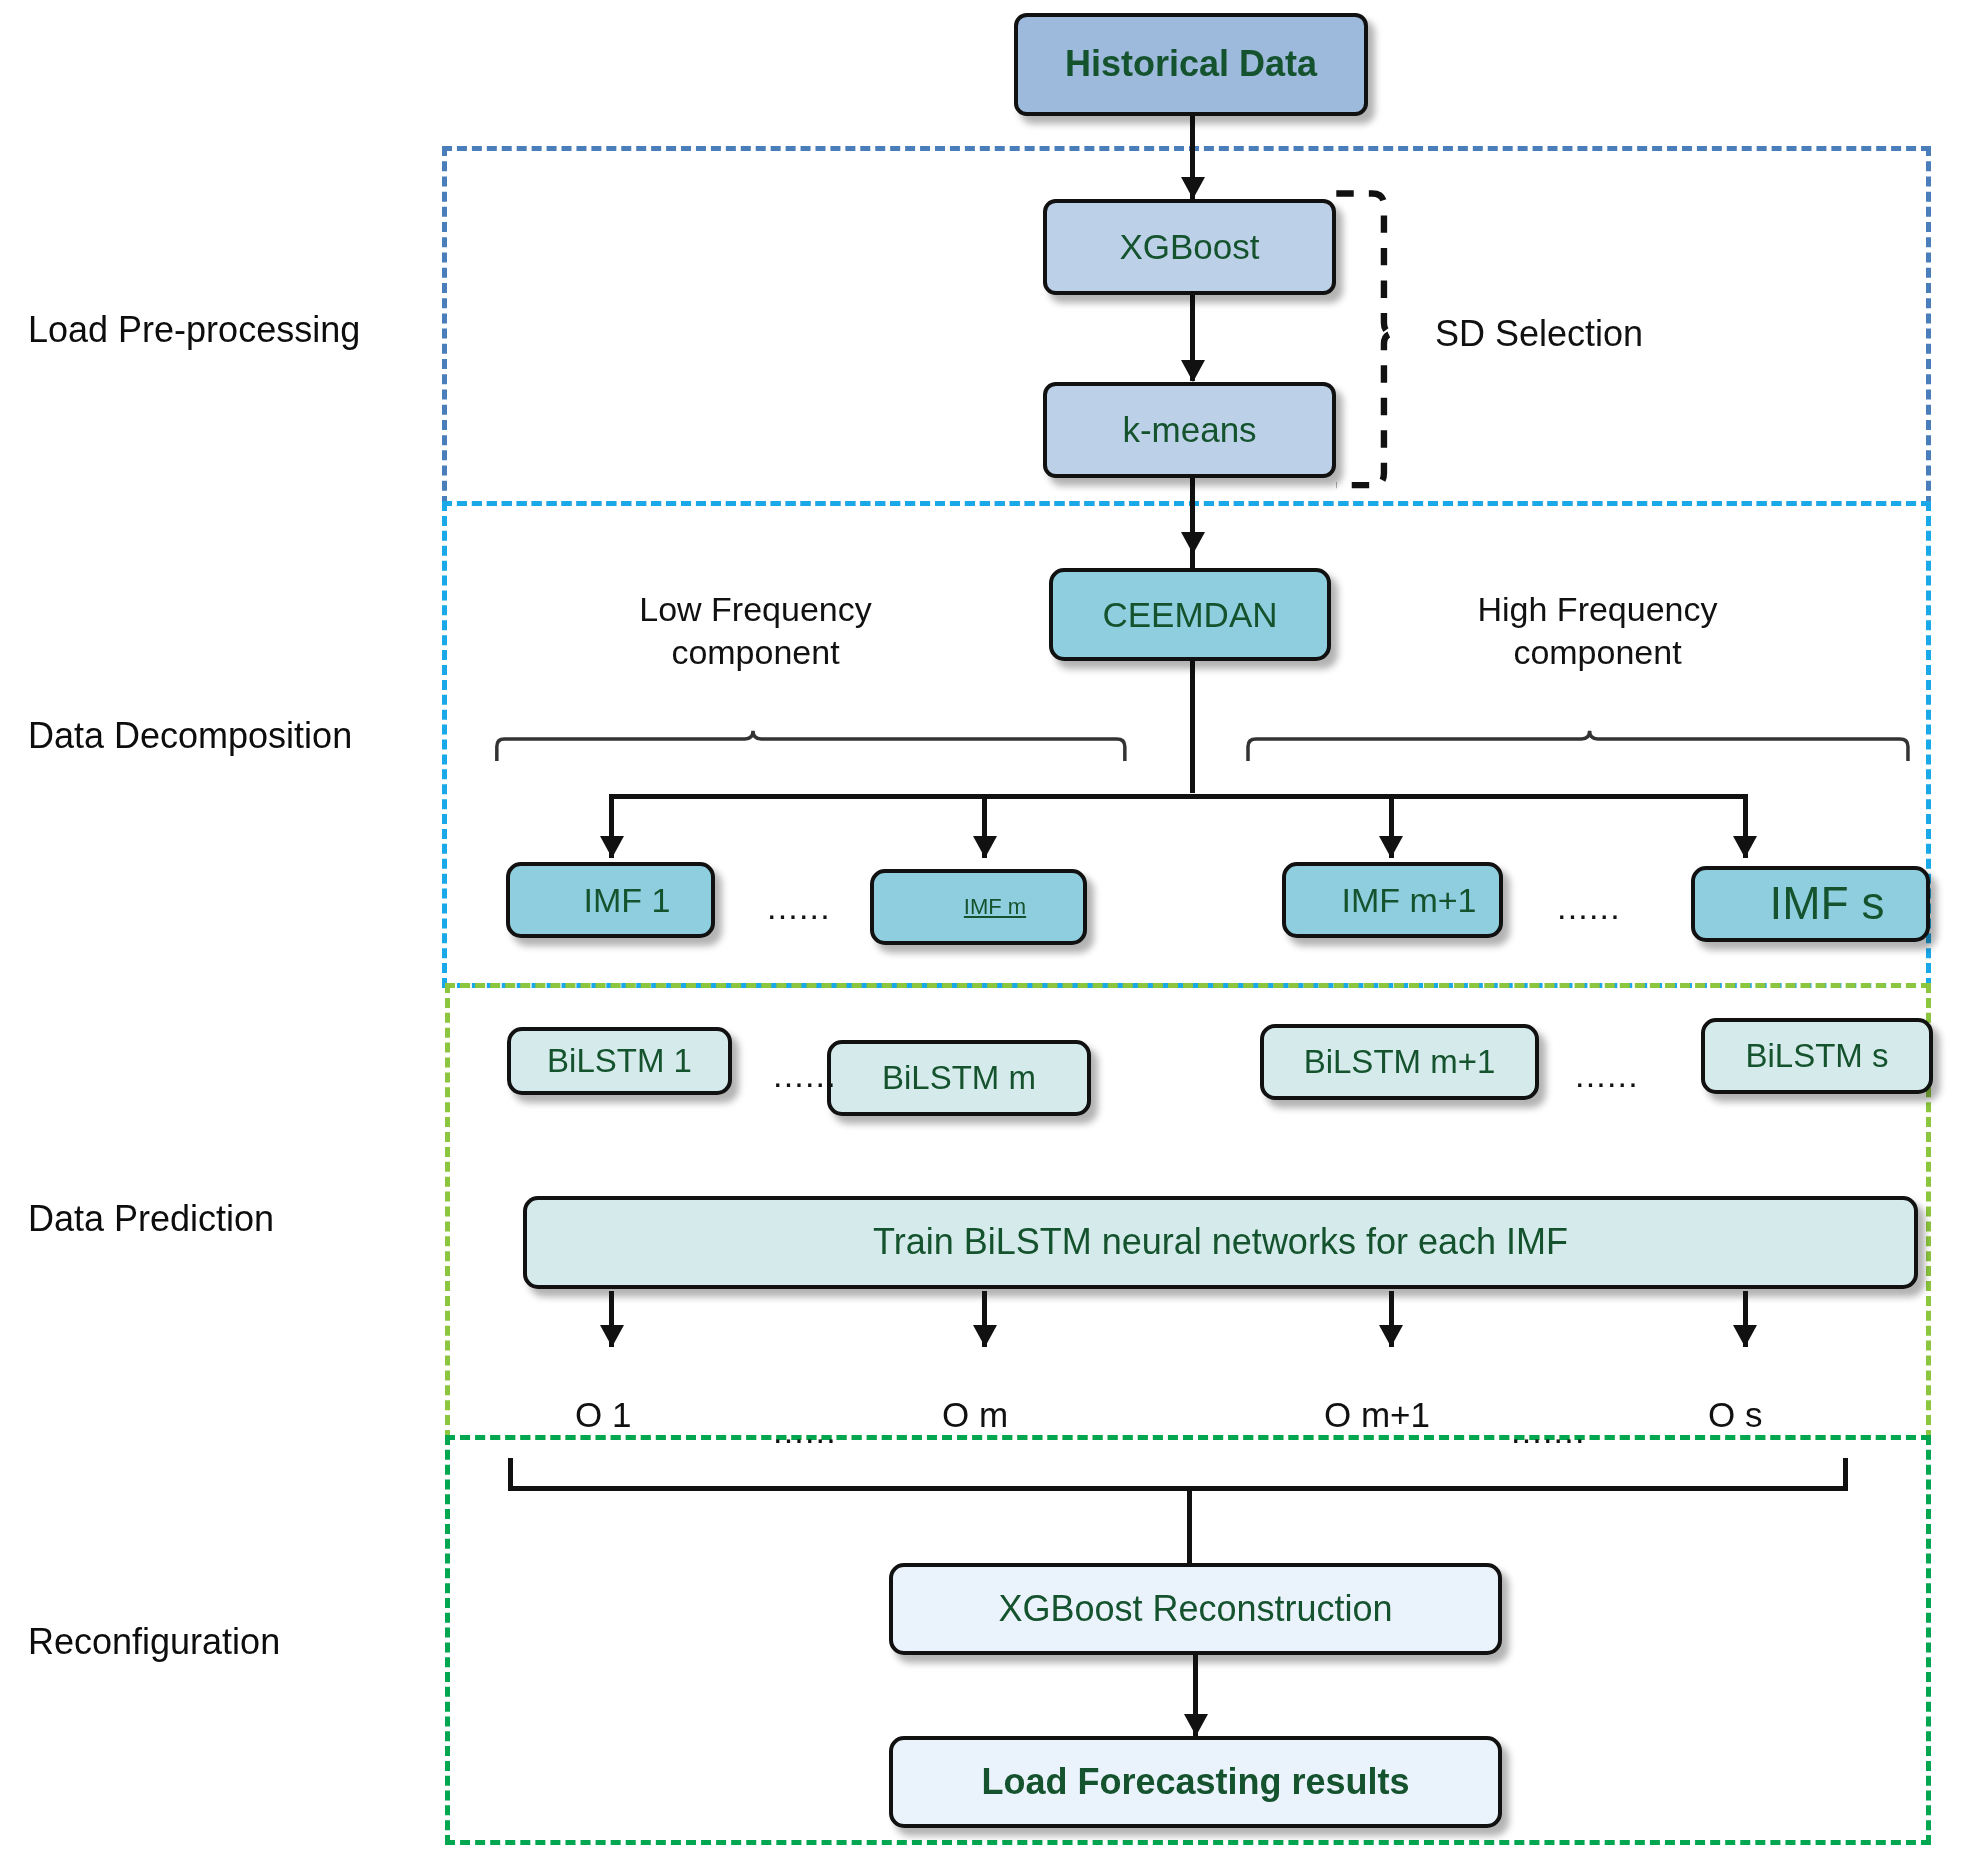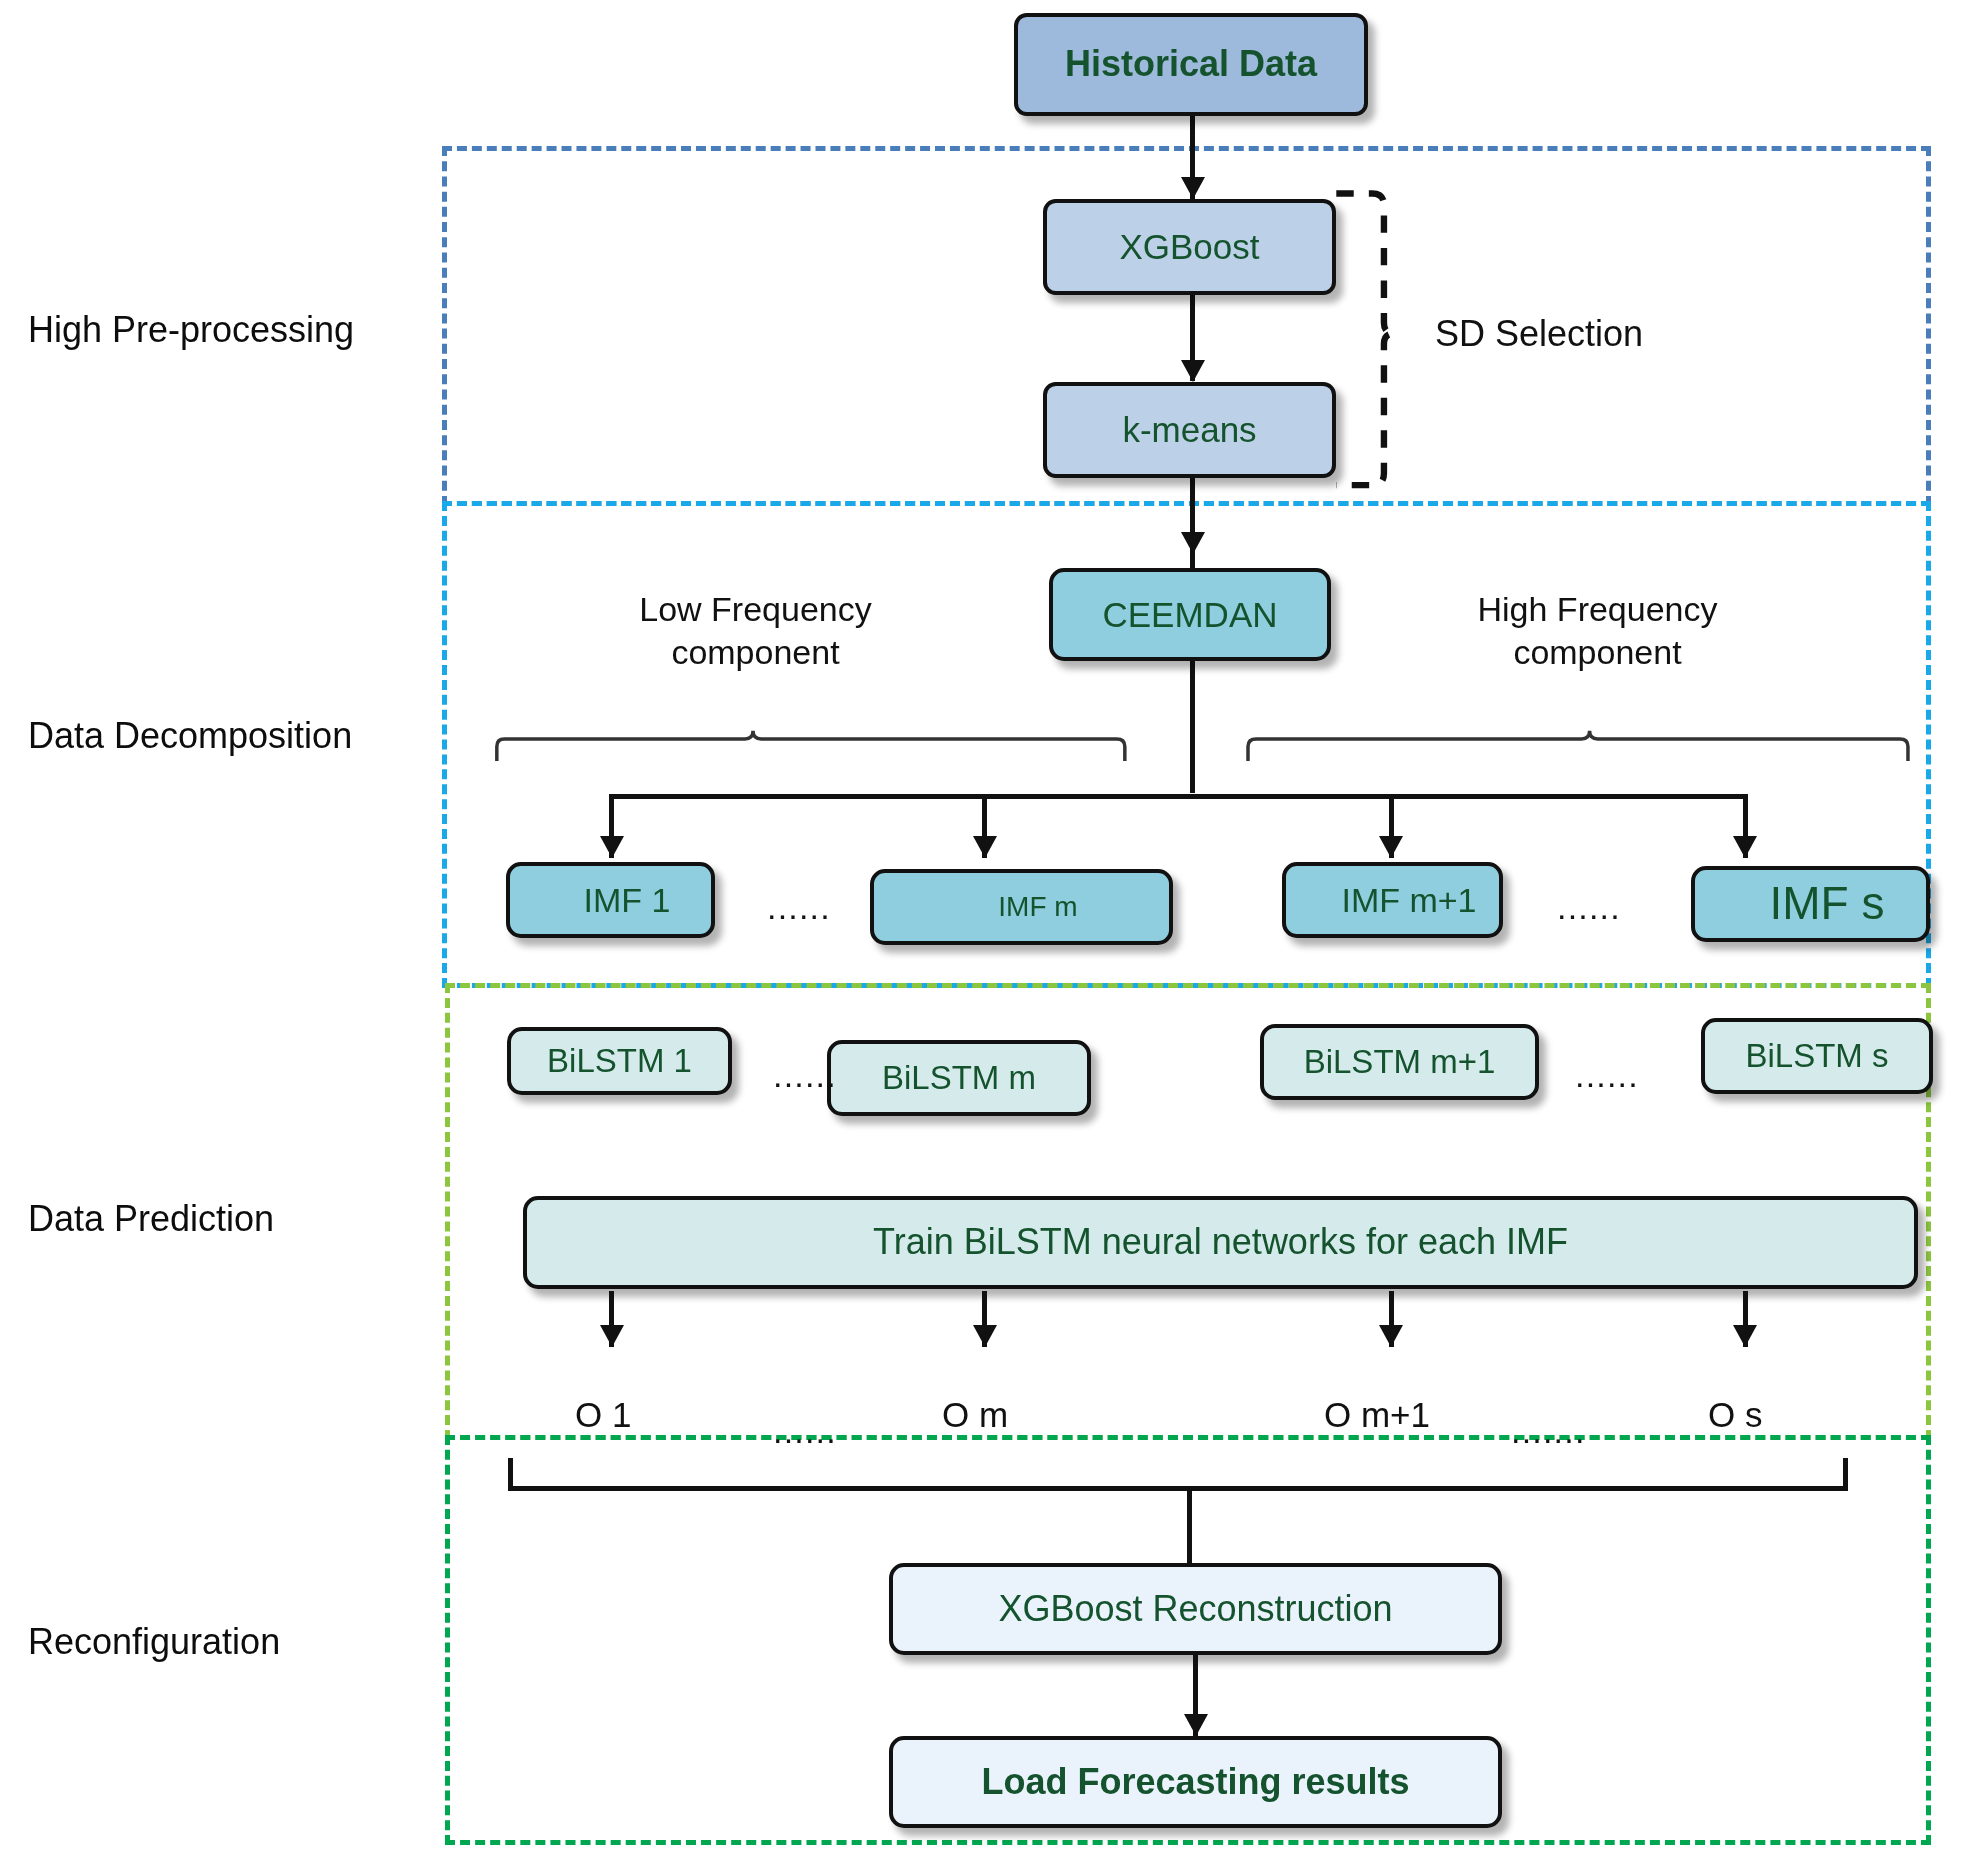--- a/index.html
+++ b/index.html
@@ -52,21 +52,21 @@
 </head>
 <body>
 
 <div id="stage">
 
   <div class="frame pre" style="left:442px;top:146px;width:1489px;height:360px;"></div>
   <div class="frame decomp" style="left:442px;top:501px;width:1489px;height:487px;"></div>
   <div class="frame pred" style="left:445px;top:983px;width:1486px;height:457px;"></div>
   <div class="frame recon" style="left:445px;top:1435px;width:1486px;height:410px;"></div>
 
-  <div class="sect-label" style="left:28px;top:309px;">High Pre-processing</div>
+  <div class="sect-label" style="left:28px;top:309px;">Load Pre-processing</div>
   <div class="sect-label" style="left:28px;top:715px;">Data Decomposition</div>
   <div class="sect-label" style="left:28px;top:1198px;">Data Prediction</div>
   <div class="sect-label" style="left:28px;top:1621px;">Reconfiguration</div>
 
   <div class="vline" style="left:1190px;top:114px;height:87px;"></div>
   <div class="arrow" style="left:1181px;top:177px;"></div>
 
   <div class="vline" style="left:1190px;top:294px;height:87px;"></div>
   <div class="arrow" style="left:1181px;top:360px;"></div>
 
@@ -112,21 +112,21 @@
   <div class="vline" style="left:609px;top:794px;height:64px;"></div>
   <div class="vline" style="left:982px;top:794px;height:64px;"></div>
   <div class="vline" style="left:1389px;top:794px;height:64px;"></div>
   <div class="vline" style="left:1743px;top:794px;height:64px;"></div>
   <div class="arrow" style="left:600px;top:836px;"></div>
   <div class="arrow" style="left:973px;top:836px;"></div>
   <div class="arrow" style="left:1379px;top:836px;"></div>
   <div class="arrow" style="left:1733px;top:836px;"></div>
 
   <div class="node c-imf r-md" style="left:506px;top:862px;width:209px;height:76px;font-size:34px;">IMF 1</div>
-  <div class="node c-imf r-md" style="left:870px;top:869px;width:303px;height:76px;font-size:28px;">IMF m</div>
+  <div class="node c-imf r-md" style="left:870px;top:869px;width:217px;height:76px;font-size:22px;text-decoration:underline;">IMF m</div>
   <div class="node c-imf r-md" style="left:1282px;top:862px;width:221px;height:76px;font-size:34px;">IMF m+1</div>
   <div class="node c-imf r-md" style="left:1691px;top:866px;width:239px;height:76px;font-size:46px;">IMF s</div>
 
   <div class="dots" style="left:767px;top:888px;">......</div>
   <div class="dots" style="left:1557px;top:888px;">......</div>
 
   <div class="node c-bil r-md" style="left:507px;top:1027px;width:225px;height:68px;font-size:33px;">BiLSTM 1</div>
   <div class="node c-bil r-md" style="left:827px;top:1040px;width:264px;height:76px;font-size:33px;">BiLSTM m</div>
   <div class="node c-bil r-md" style="left:1260px;top:1024px;width:279px;height:76px;font-size:33px;">BiLSTM m+1</div>
   <div class="node c-bil r-md" style="left:1701px;top:1018px;width:232px;height:76px;font-size:33px;">BiLSTM s</div>

